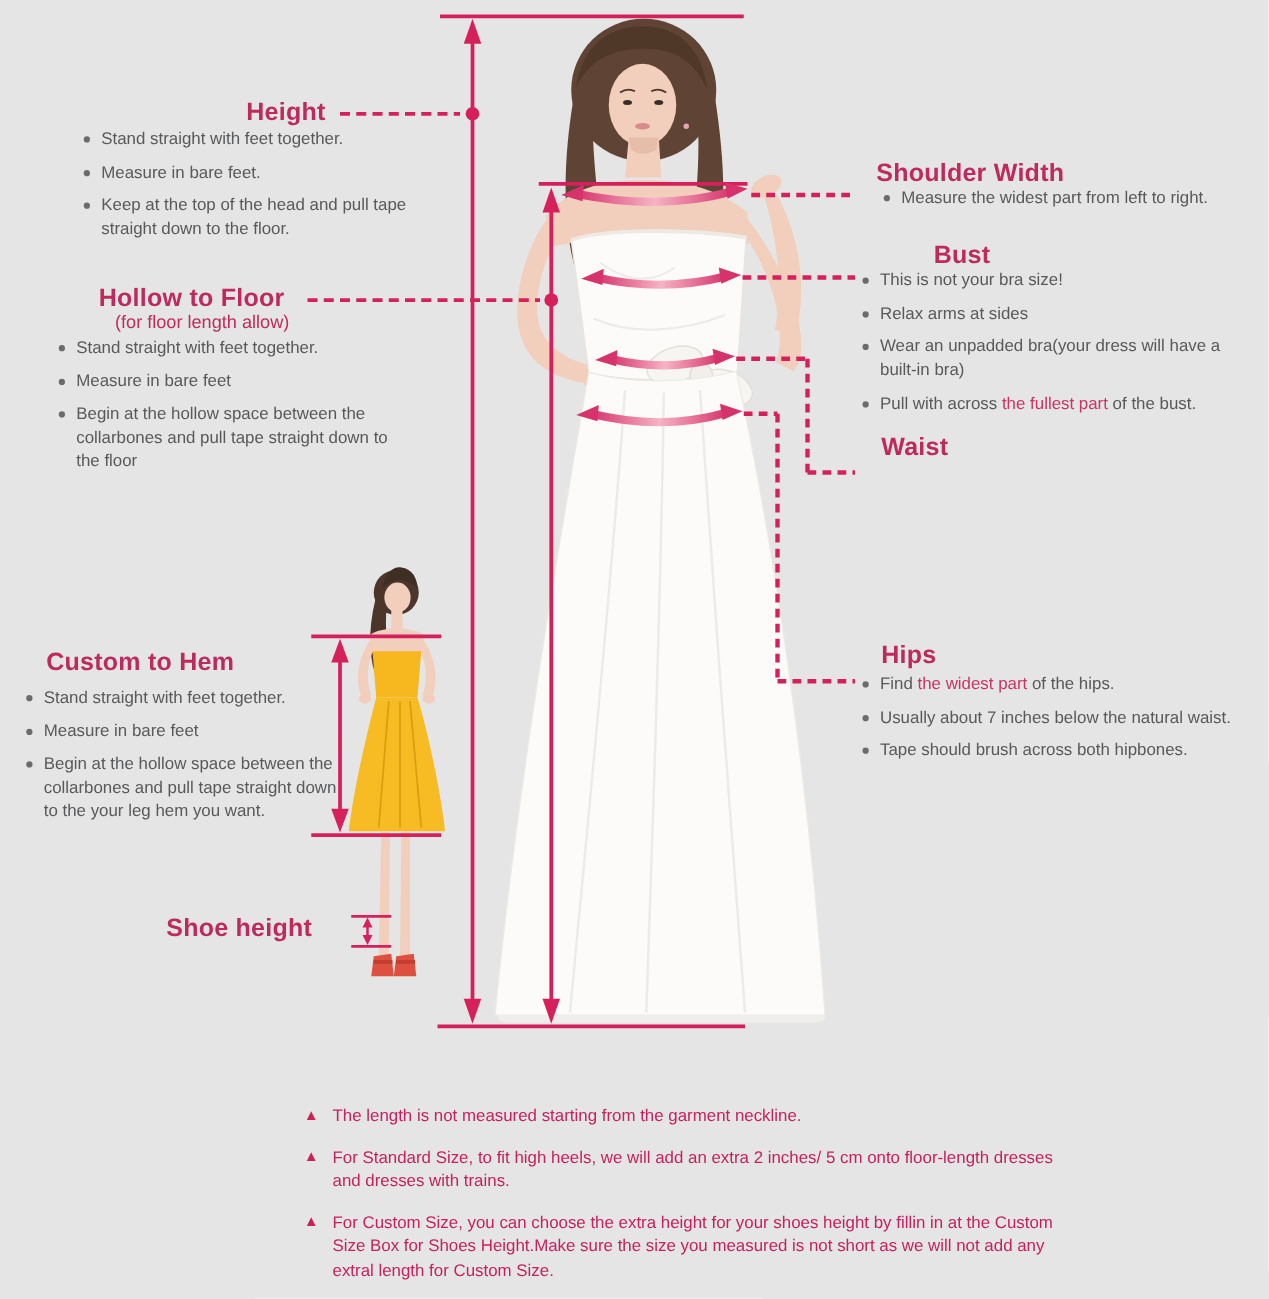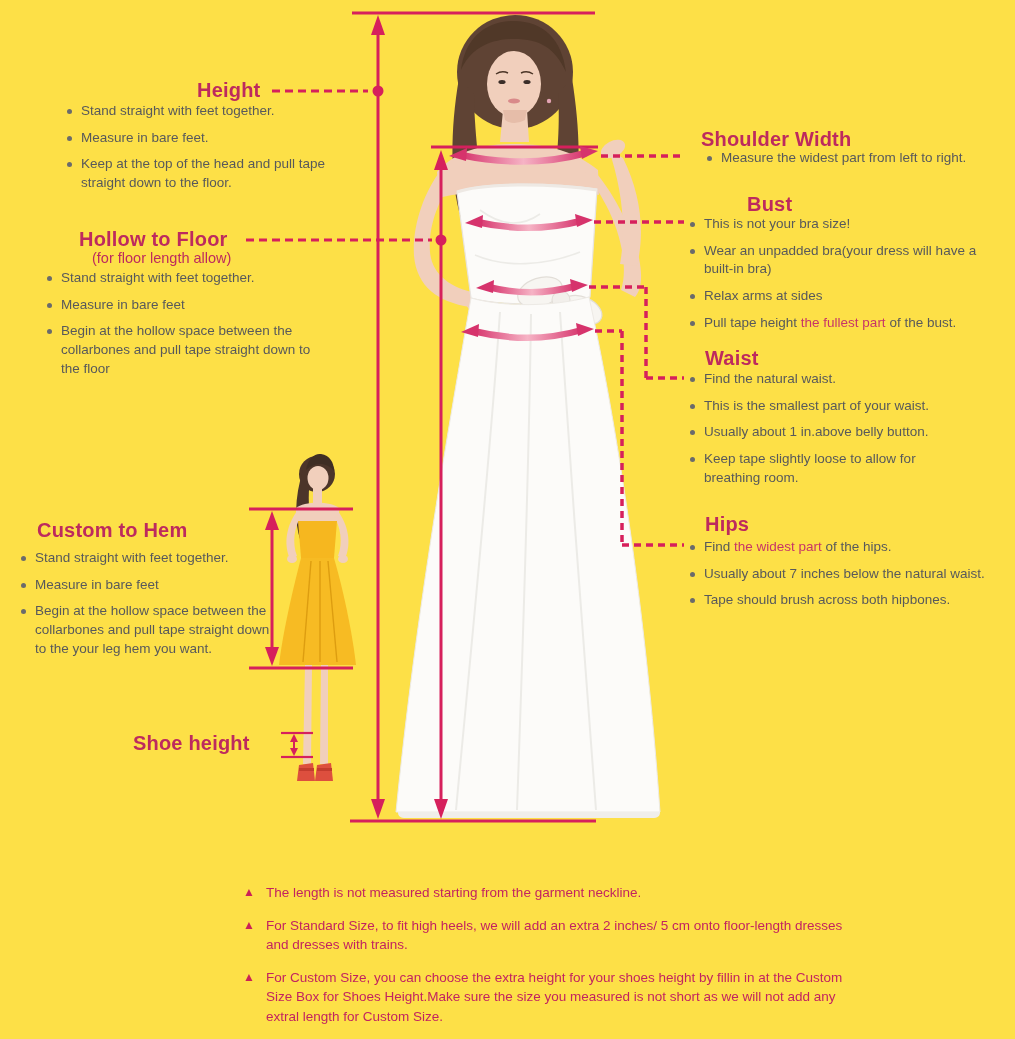--- a/index.html
+++ b/index.html
@@ -1,17 +1,17 @@
 <!DOCTYPE html>
 <html><head>
 <meta charset="utf-8">
 <style>
   html,body{margin:0;padding:0;background:#fff;}
   .stage{
-    position:relative;width:1015px;height:1039px;background:#fde047;
+    position:relative;width:1015px;height:1039px;background:#e5e5e5;
     font-family:"Liberation Sans", sans-serif;overflow:hidden;
   }
   svg.layer{position:absolute;left:0;top:0;}
   .sec-title{
     position:absolute;font-size:20px;font-weight:700;color:#bd2a5e;
     letter-spacing:.2px;white-space:nowrap;
   }
   .sec-sub{
     position:absolute;font-size:14.5px;color:#bd2a5e;white-space:nowrap;
   }
@@ -213,32 +213,26 @@
   <div class="sec-title" style="left:133px;top:732px;">Shoe height</div>
 
   <div class="sec-title" style="left:701px;top:128px;">Shoulder Width</div>
   <ul class="bullets" style="left:704px;top:149px;width:325px;">
     <li>Measure the widest part from left to right.</li>
   </ul>
 
   <div class="sec-title" style="left:701px;top:193px;margin-left:46px;">Bust</div>
   <ul class="bullets" style="left:687px;top:215px;width:325px;">
     <li>This is not your bra size!</li>
+    <li>Relax arms at sides</li>
     <li style="width:285px;">Wear an unpadded bra(your dress will have a built-in bra)</li>
-    <li>Relax arms at sides</li>
-    <li><span>Pull tape height </span><span class="hl">the fullest part</span><span> of the bust.</span></li>
+    <li><span>Pull with across </span><span class="hl">the fullest part</span><span> of the bust.</span></li>
   </ul>
 
   <div class="sec-title" style="left:705px;top:347px;">Waist</div>
-  <ul class="bullets" style="left:687px;top:370px;width:325px;">
-    <li>Find the natural waist.</li>
-    <li>This is the smallest part of your waist.</li>
-    <li>Usually about 1 in.above belly button.</li>
-    <li style="width:262px;">Keep tape slightly loose to allow for breathing room.</li>
-  </ul>
 
   <div class="sec-title" style="left:705px;top:513px;">Hips</div>
   <ul class="bullets" style="left:687px;top:538px;width:325px;">
     <li><span>Find </span><span class="hl">the widest part</span><span> of the hips.</span></li>
     <li style="width:302px;">Usually about 7 inches below the natural waist.</li>
     <li>Tape should brush across both hipbones.</li>
   </ul>
 
   <ul class="notes" style="left:243px;top:883px;width:608px;">
     <li><span class="tri">▲</span><span>The length is not measured starting from the garment neckline.</span></li>

